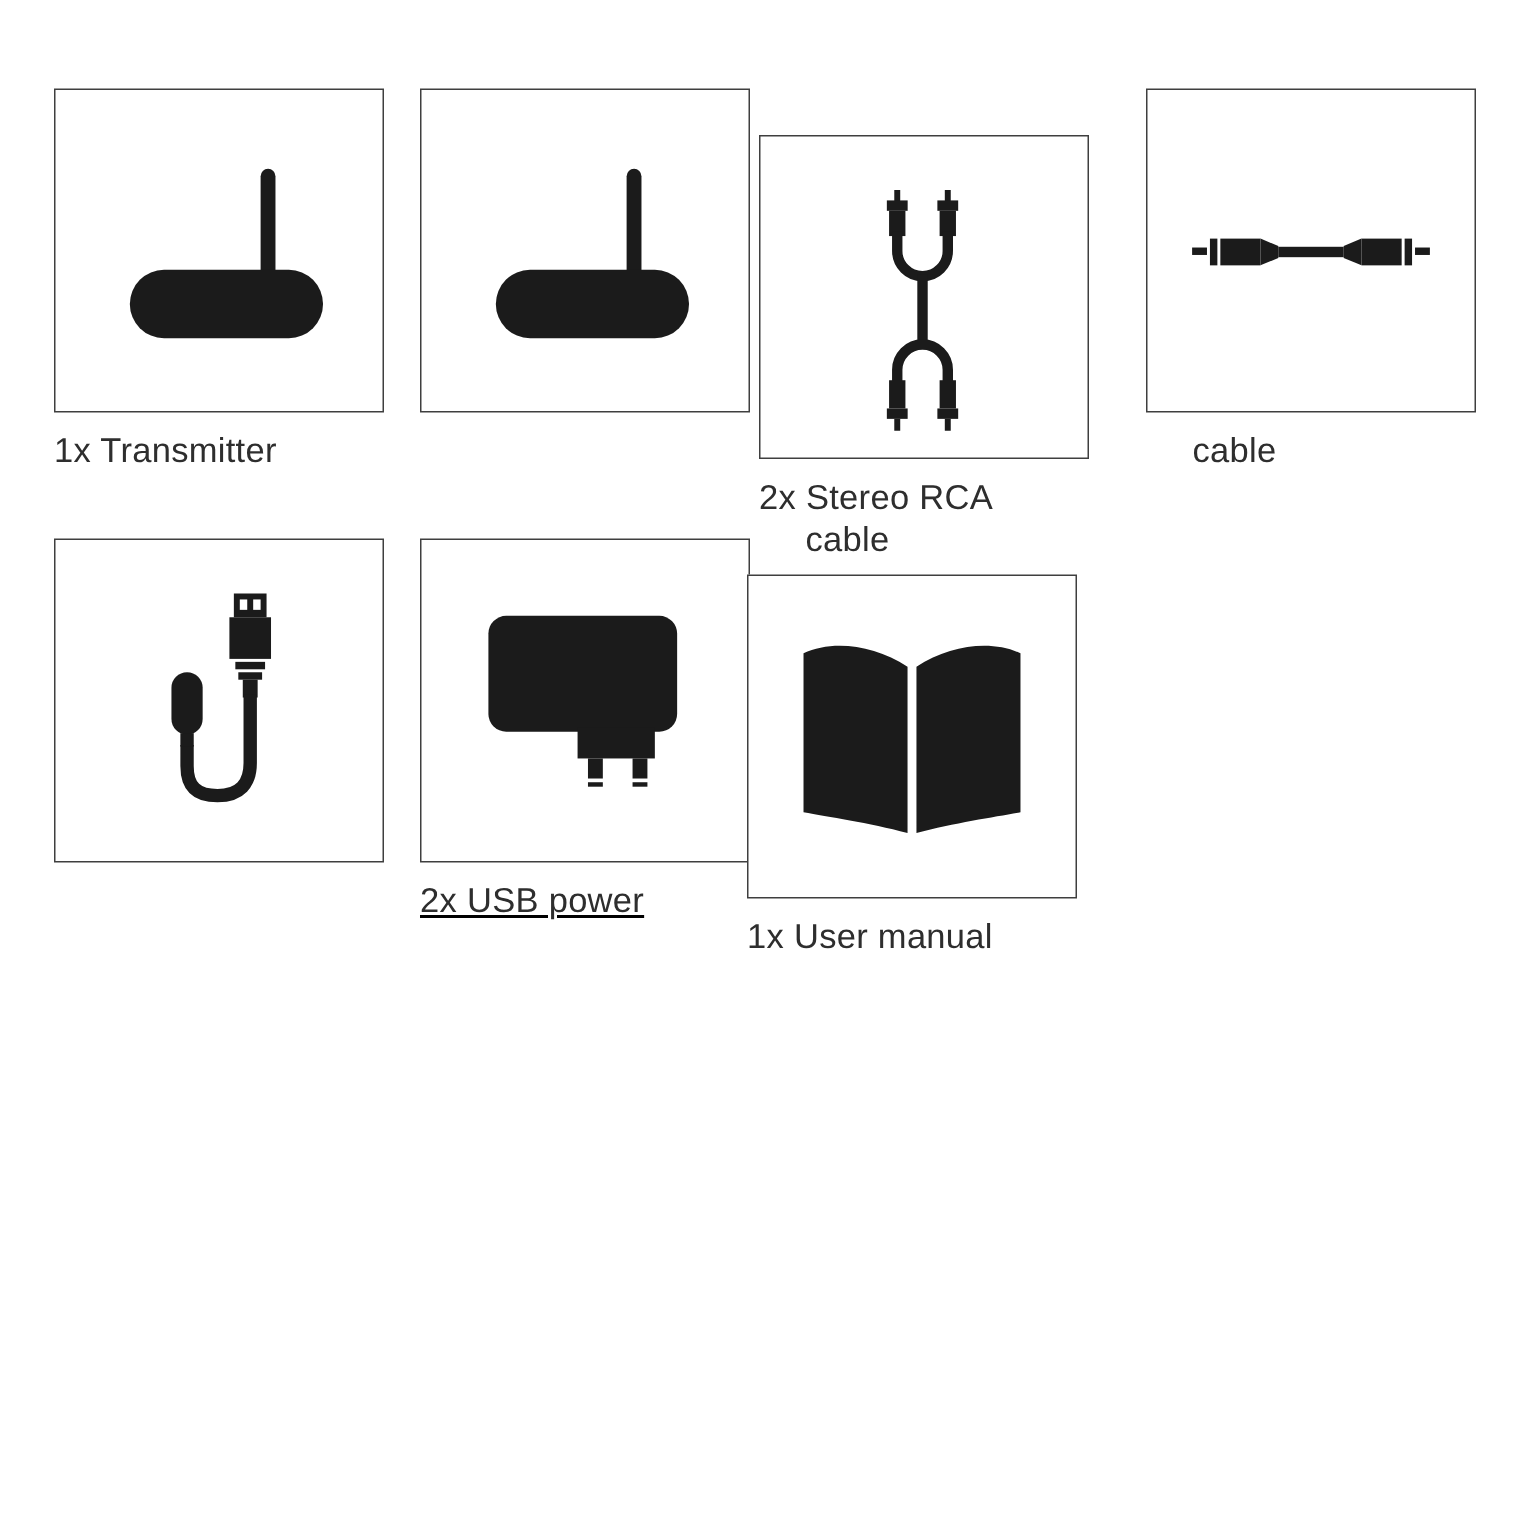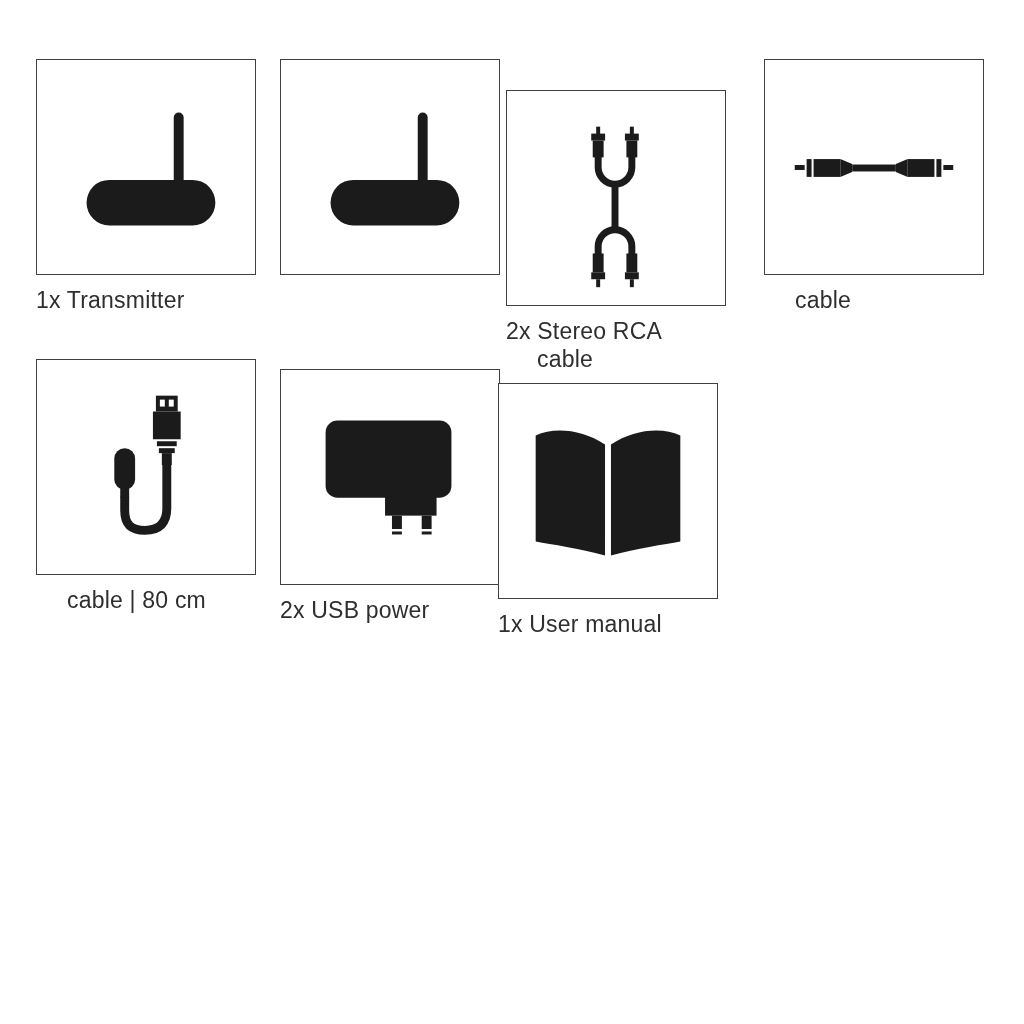--- a/index.html
+++ b/index.html
@@ -30,21 +30,21 @@
   .label .line2 { padding-left:31px; }
   .ic { fill:#1b1b1b; }
   .st { fill:none; stroke:#1b1b1b; }
   .wh { fill:#ffffff; }
   
   .c1 { left:36px;  top:59px; }
   .c2 { left:280px; top:59px; }
   .c3 { left:506px; top:59px;margin-top:31px; }
   .c4 { left:764px; top:59px; }
   .c5 { left:36px;  top:359px; }
-  .c6 { left:280px; top:369px; }
+  .c6 { left:280px; top:359px;text-decoration:underline; }
   .c7 { left:498px; top:359px;margin-top:24px; }
 </style>
 </head>
 <body>
 
 <div class="stage">
 
   <div class="cell c1">
     <div class="frame">
       <svg viewBox="0 0 220 216">
@@ -132,21 +132,20 @@
         <rect class="ic" x="123" y="89" width="16" height="5"></rect>
         <rect class="ic" x="126" y="94" width="10" height="12"></rect>
 
         <path class="st" stroke-width="9" d="M 88.5,138 V 152 C 88.5,166 95,172 109,172 C 124,172 131,164 131,150 V 104"></path>
 
         <rect class="ic" x="78" y="89" width="21" height="42" rx="10.5"></rect>
         <rect class="ic" x="84" y="130" width="9" height="9"></rect>
       </svg>
     </div>
     <div class="label">
-      <div class="line2">cable | 80 cm</div>
     </div>
   </div>
 
   <div class="cell c6">
     <div class="frame">
       <svg viewBox="0 0 220 216">
         <rect class="ic" x="45" y="51" width="127" height="78" rx="12"></rect>
         <rect class="ic" x="105" y="126" width="52" height="21"></rect>
         <rect class="ic" x="112" y="147" width="10" height="19"></rect>
         <rect class="ic" x="142" y="147" width="10" height="19"></rect>

